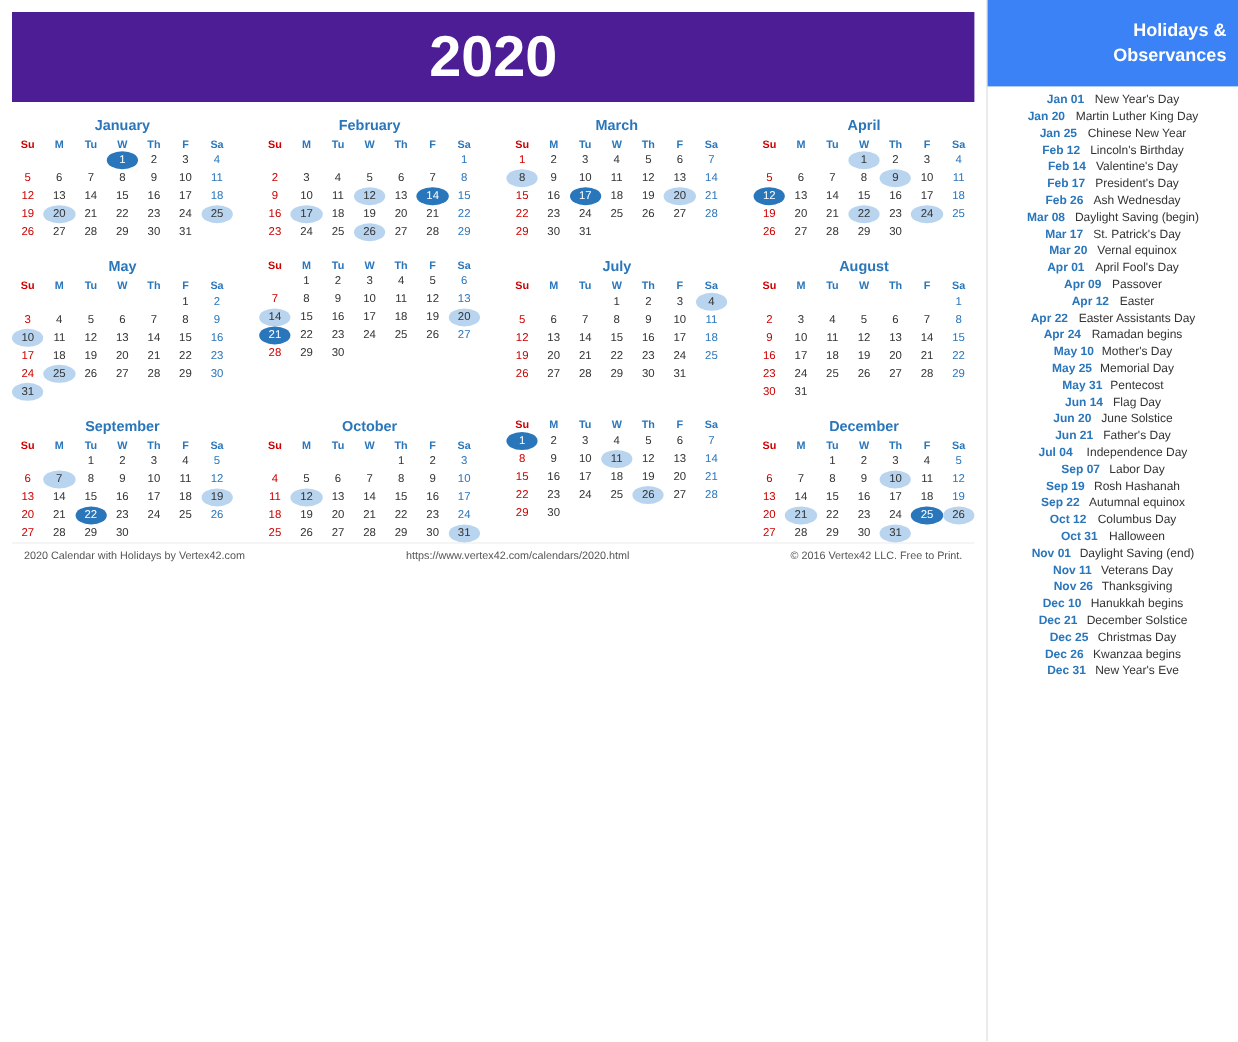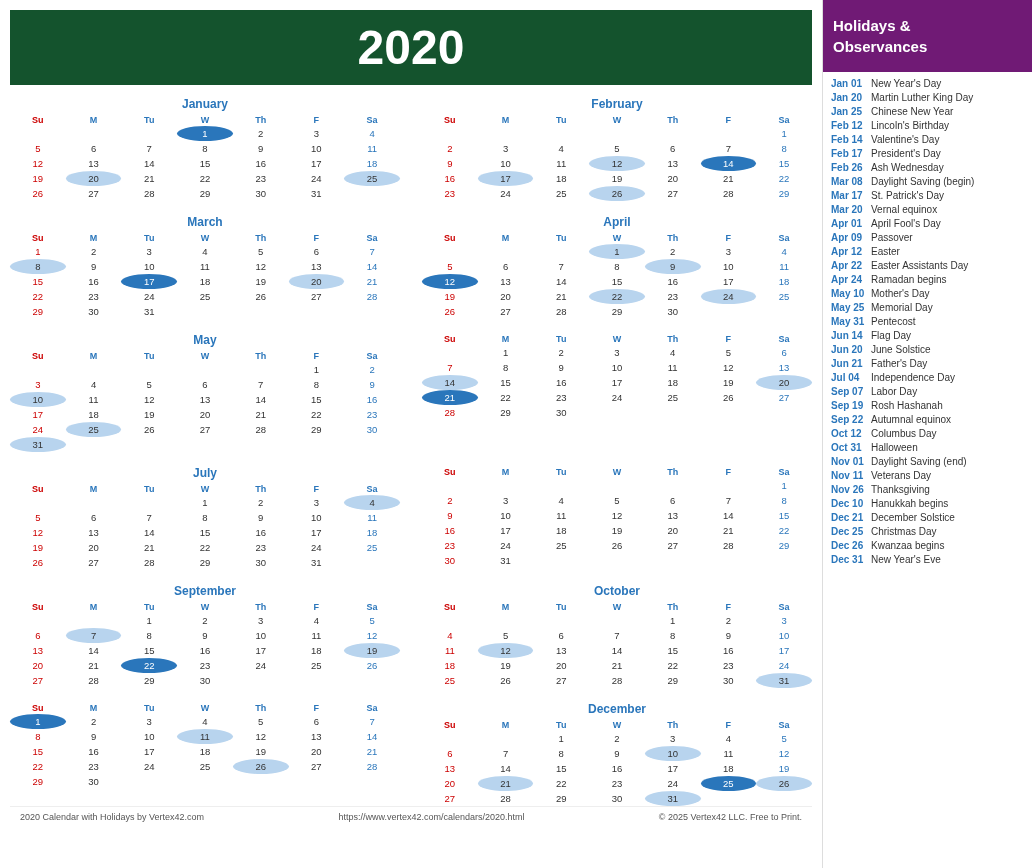--- a/index.html
+++ b/index.html
@@ -13,31 +13,31 @@
     .main-container {
       display: flex;
       width: 1032px;
       min-height: 868px;
     }
     .calendar-section {
       flex: 1;
       padding: 10px 10px 5px 10px;
     }
     .year-header {
-      background: #14532d;
+      background: #4c1d95;
       color: white;
       text-align: center;
       font-size: 48px;
       font-weight: bold;
       padding: 10px 0;
       margin-bottom: 12px;
     }
     .months-grid {
       display: grid;
-      grid-template-columns: repeat(2, 1fr);
+      grid-template-columns: repeat(4, 1fr);
       gap: 14px 22px;
     }
     .month-block {
       width: 100%;
     }
     .month-title {
       text-align: center;
       color: #2a76bb;
       font-size: 12px;
       font-weight: bold;
@@ -73,36 +73,37 @@
       background: #b8d4ee;
       color: #333;
       border-radius: 50%;
     }
     .sidebar {
       width: 210px;
       background: #fff;
       border-left: 1px solid #ddd;
     }
     .sidebar-header {
-      background: #701a75;
+      background: #3b82f6;
       color: white;
-      text-align: left;
+      text-align: right;
       font-size: 15px;
       font-weight: bold;
       padding: 15px 10px;
       line-height: 1.4;
     }
     .holidays-list {
       padding: 6px 8px;
     }
     .holiday-item {
       display: flex;
       align-items: baseline;
       margin-bottom: 3px;
       font-size: 10px;
+      justify-content: center;
     }
     .holiday-date {
       color: #2a76bb;
       font-weight: bold;
       min-width: 40px;
       font-size: 10px;
     }
     .holiday-name {
       color: #333;
       font-size: 10px;
@@ -566,20 +567,21 @@
                 <td>28</td>
                 <td>29</td>
                 <td>30</td>
                 <td>31</td>
                 <td></td>
               </tr>
             </tbody>
           </table>
         </div>
         <div class="month-block">
+          <div class="month-title">August</div>
           <table class="month-table">
             <thead>
               <tr>
                 <th style="color: rgb(204, 0, 0);">Su</th>
                 <th>M</th>
                 <th>Tu</th>
                 <th>W</th>
                 <th>Th</th>
                 <th>F</th>
                 <th style="color: rgb(42, 118, 187);">Sa</th>
@@ -891,21 +893,21 @@
                 <td></td>
                 <td></td>
               </tr>
             </tbody>
           </table>
         </div>
       </div>
     <div class="footer">
       <span>2020 Calendar with Holidays by Vertex42.com</span>
       <span>https://www.vertex42.com/calendars/2020.html</span>
-      <span>© 2025 Vertex42 LLC. Free to Print.</span>
+      <span>© 2016 Vertex42 LLC. Free to Print.</span>
     </div>
   </div>
   <div class="sidebar">
     <div class="sidebar-header">Holidays &amp;<br>Observances</div>
     <div class="holidays-list" id="holidays-list">
         <div class="holiday-item">
           <span class="holiday-date">Jan 01</span>
           <span class="holiday-name">New Year's Day</span>
         </div>
         <div class="holiday-item">

